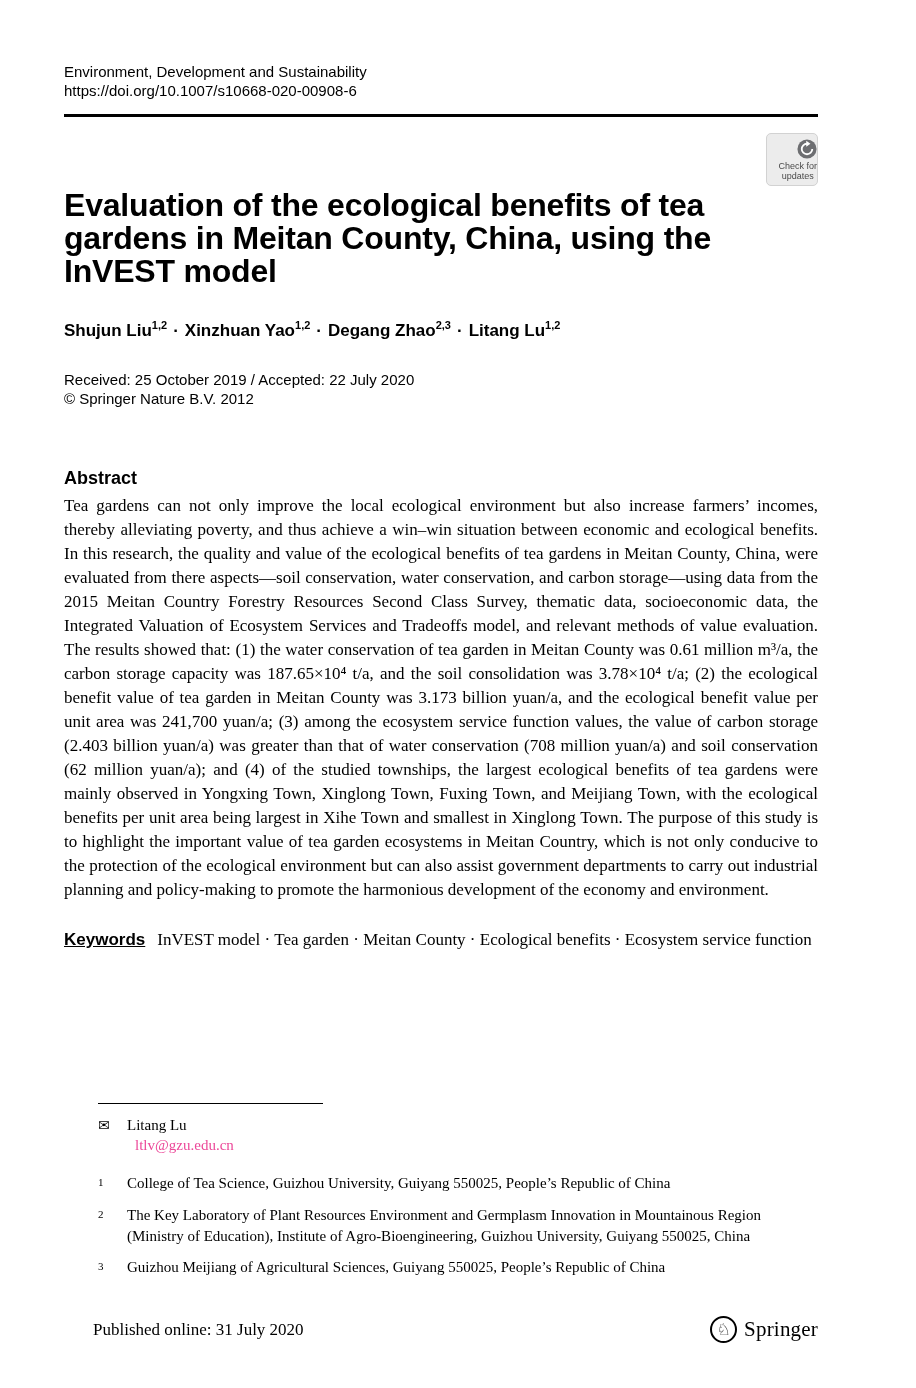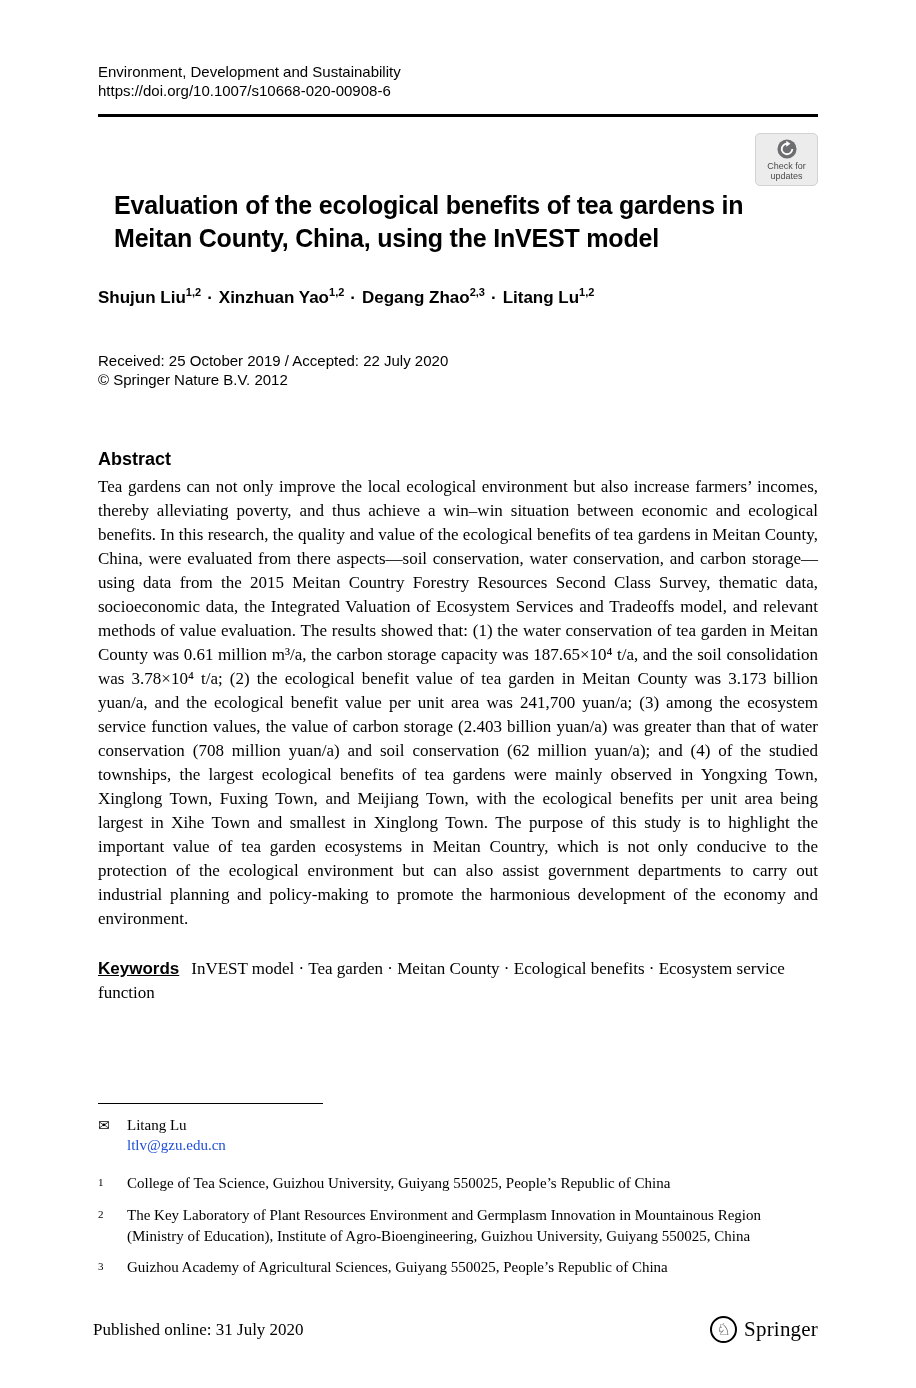--- a/index.html
+++ b/index.html
@@ -5,59 +5,58 @@
   * { margin:0; padding:0; box-sizing:border-box; }
   html, body { background:#ffffff; }
   .page {
     position:relative;
     width:916px; height:1388px;
     background:#ffffff;
     color:#000;
     font-family:"Liberation Serif", serif;
     overflow:hidden;
   }
-  .content { padding:62px 98px 0 98px; }
+  .content { padding:62px 98px 0 64px; }
 
   .journal, .doi {
     font-family:"Liberation Sans", sans-serif;
     font-size:15px; line-height:19px; color:#000;
   }
   .doi { text-decoration:none; display:inline-block; cursor:pointer; }
   .rule { height:3px; background:#000; margin-top:14px; }
 
   .badge {
     position:absolute; top:133px; right:98px;
-    width:63px; height:53px;
+    width:52px; height:53px;
     background:#ececec; border:1px solid #d2d2d2; border-radius:5px;
-    display:flex; flex-direction:column; align-items:center; justify-content:center;
+    display:flex; flex-direction:column; align-items:flex-end; justify-content:center;
     gap:2px; cursor:pointer;
   }
   .badge-text {
     font-family:"Liberation Sans", sans-serif;
     font-size:9px; line-height:10px; color:#4a4a4a; text-align:center;
   }
 
   .title {
     font-family:"Liberation Sans", sans-serif;
-    font-weight:700; font-size:25px; line-height:33px;
+    font-weight:700; font-size:32px; line-height:33px;
     letter-spacing:-0.2px;
     margin-top:72px;
-    margin-left:16px;
   }
 
   .authors {
     margin-top:31px;
     font-family:"Liberation Sans", sans-serif;
     font-weight:700; font-size:17px; line-height:23px;
   }
   .asup { font-size:11px; vertical-align:super; line-height:0; }
   .adot { margin:0 6px; }
 
   .dates {
-    margin-top:42px;
+    margin-top:28px;
     font-family:"Liberation Sans", sans-serif;
     font-size:15px; line-height:19px;
   }
   .copyright {
     font-family:"Liberation Sans", sans-serif;
     font-size:15px; line-height:19px;
   }
 
   .abs-heading {
     margin-top:59px;
@@ -80,21 +79,21 @@
     position:absolute; left:98px; right:98px; top:1103px;
     font-size:15px; line-height:20px;
   }
   .fnrule { width:225px; height:1px; background:#000; }
   .corr { display:flex; margin-top:11px; }
   .env {
     width:29px; flex:0 0 29px;
     font-family:"DejaVu Sans", sans-serif;
     font-size:14px; line-height:20px; color:#000;
   }
-  .email { color:#1d4ed8; text-decoration:none; cursor:pointer; display:inline-block; }
+  .email { color:#ec4899; text-decoration:none; cursor:pointer; display:inline-block;margin-left:8px; }
   .aff { display:flex; line-height:21px; }
   .aff-1 { margin-top:18px; }
   .aff-2 { margin-top:11px; }
   .aff-3 { margin-top:10px; }
   .affnum {
     width:29px; flex:0 0 29px;
     font-size:11px; line-height:16px; padding-top:1px;
   }
   .afftext { flex:1; }
 
@@ -168,21 +167,21 @@
     <div class="aff aff-1">
       <span class="affnum">1</span>
       <span class="afftext">College of Tea Science, Guizhou University, Guiyang 550025, People’s Republic of China</span>
     </div>
     <div class="aff aff-2">
       <span class="affnum">2</span>
       <span class="afftext">The Key Laboratory of Plant Resources Environment and Germplasm Innovation in Mountainous Region (Ministry of Education), Institute of Agro-Bioengineering, Guizhou University, Guiyang 550025, China</span>
     </div>
     <div class="aff aff-3">
       <span class="affnum">3</span>
-      <span class="afftext">Guizhou Academy of Agricultural Sciences, Guiyang 550025, People’s Republic of China</span>
+      <span class="afftext">Guizhou Meijiang of Agricultural Sciences, Guiyang 550025, People’s Republic of China</span>
     </div>
   </div>
 
   <div class="page-footer">
     <div class="published">Published online: 31 July 2020</div>
     <div class="springer">
       <span class="sp-circle">
           <span class="sp-knight">♘</span>
         </span>
       <span class="sp-word">Springer</span>

